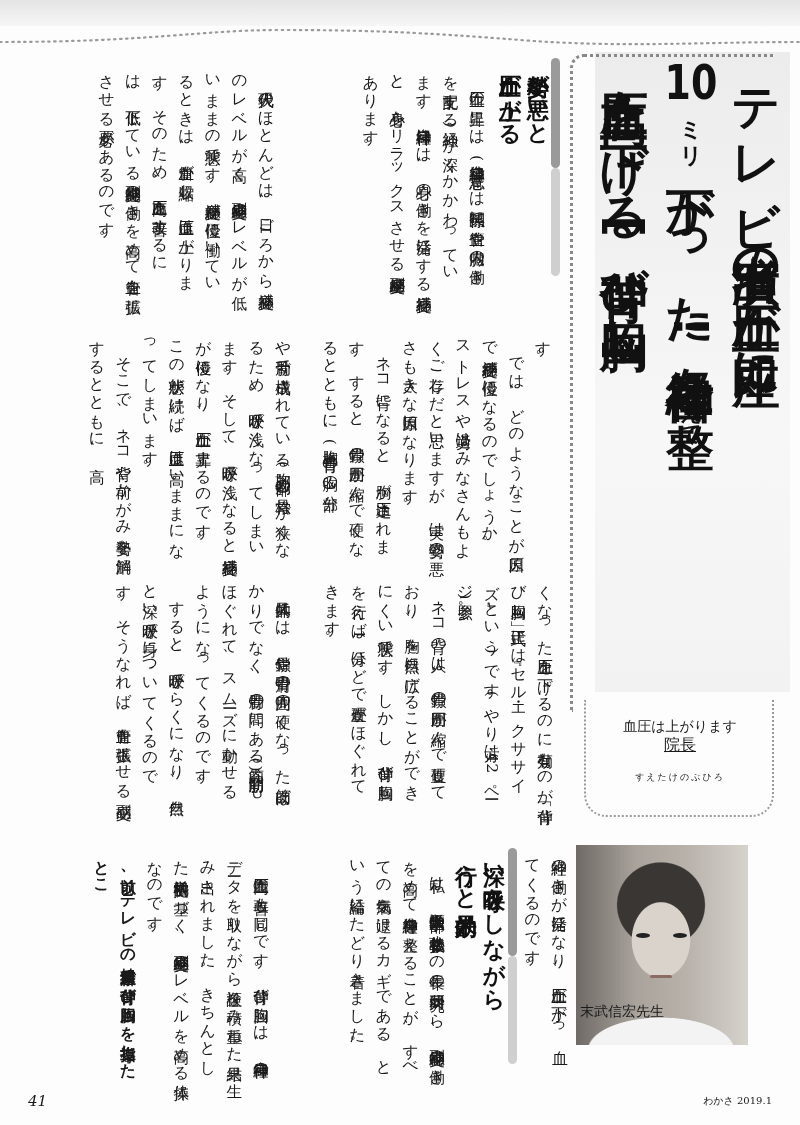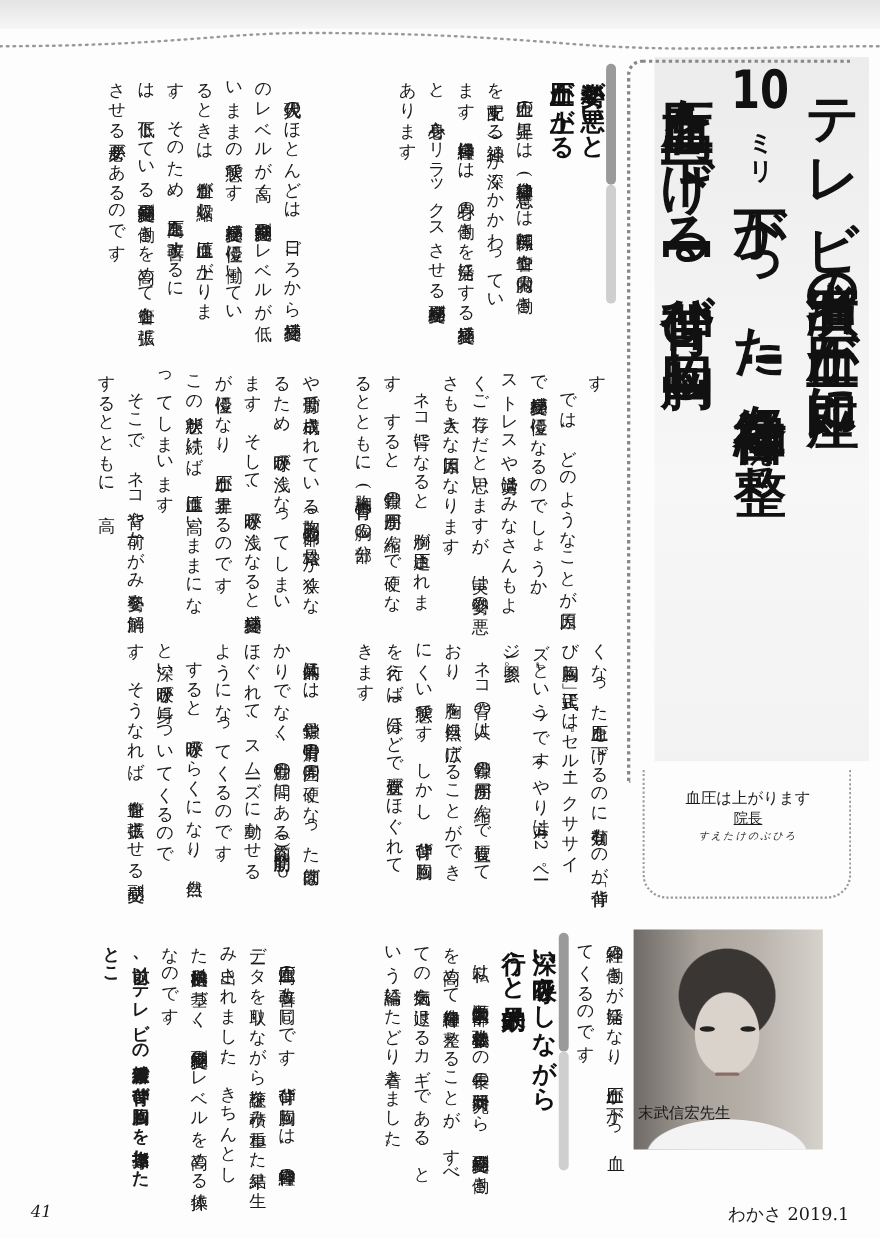--- a/index.html
+++ b/index.html
@@ -14,22 +14,22 @@
   .title-shade{position:absolute;left:595px;top:52px;width:195px;height:640px;
        background:linear-gradient(#ececec,#f7f7f7 60%,#f2f2f2);}
   .title{position:absolute;left:580px;top:58px;height:650px;width:210px;
        font-family:"DejaVu Sans","Liberation Sans",sans-serif;font-weight:bold;
        font-size:48px;line-height:66px;letter-spacing:-1px;color:#111;}
   .title span{display:block;}
   .title .small{font-size:22px;}
   .byline{position:absolute;left:590px;top:716px;width:180px;text-align:center;
        font-family:"DejaVu Sans","Liberation Sans",sans-serif;}
   .byline .clinic{font-size:14px;line-height:20px;}
-  .byline .role{font-size:13px;line-height:18px;text-decoration:underline;}
-  .byline .ruby{font-size:9px;line-height:14px;margin-top:0;letter-spacing:2px;font-style:italic;}
+  .byline .role{font-size:16px;line-height:18px;text-decoration:underline;}
+  .byline .ruby{font-size:9px;line-height:14px;margin-top:16px;letter-spacing:2px;}
   .byline .name{font-size:28px;font-weight:bold;line-height:32px;letter-spacing:1px;}
   .byline-frame{position:absolute;left:584px;top:700px;width:186px;height:115px;
        border-left:2px dotted #999;border-right:2px dotted #999;border-bottom:2px dotted #999;
        border-radius:0 0 22px 22px;}
   .heading{position:absolute;font-family:"DejaVu Sans","Liberation Sans",sans-serif;
        font-weight:bold;font-size:22px;line-height:28px;color:#111;}
   .hbar{position:absolute;width:9px;border-radius:5px;}
   .col{position:absolute;font-size:15.6px;line-height:26.6px;letter-spacing:0.5px;}
   .col p{margin:0;}
   .col p.indent{text-indent:1em;}
@@ -38,21 +38,21 @@
         radial-gradient(ellipse 48px 62px at 85px 95px,#d9d3cc 0 60%,transparent 62%),
         radial-gradient(ellipse 62px 60px at 85px 60px,#3a3634 0 70%,transparent 72%),
         radial-gradient(ellipse 90px 40px at 85px 205px,#f3f3f3 0 80%,transparent 82%),
         linear-gradient(90deg,#6f6a66,#a9a39c 35%,#b8b2ab 65%,#d6d2cc);}
   .photo .eye{position:absolute;top:88px;width:14px;height:5px;background:#222;border-radius:50%;}
   .photo .mouth{position:absolute;top:130px;left:74px;width:22px;height:3px;background:#8a6c64;border-radius:2px;}
   .caption{position:absolute;left:580px;top:1003px;font-family:"DejaVu Sans","Liberation Sans",sans-serif;
        font-size:14px;}
   .caption-char{position:absolute;left:552px;top:1049px;font-size:16px;}
   .pagenum{position:absolute;left:28px;top:1092px;font-size:15px;font-style:italic;}
-  .mag{position:absolute;right:28px;top:1094px;font-size:16px;}
+  .mag{position:absolute;right:28px;top:1094px;font-size:10px;}
 </style>
 </head>
 <body>
 
 <div class="topband"></div>
 <svg class="dotline" viewBox="0 0 800 20" preserveAspectRatio="none">
   <path d="M0 14 C 150 14, 200 2, 280 2 S 420 4, 520 12 S 700 14, 800 14" fill="none" stroke="#9a9a9a" stroke-width="2.2" stroke-dasharray="1.5 4.5" stroke-linecap="round"></path>
 </svg>
 
 <div class="title-shade"></div>

